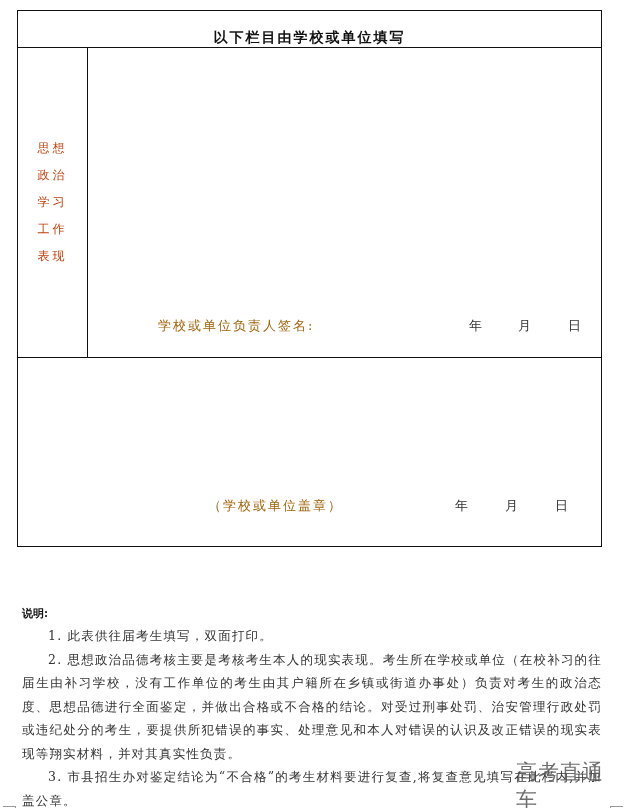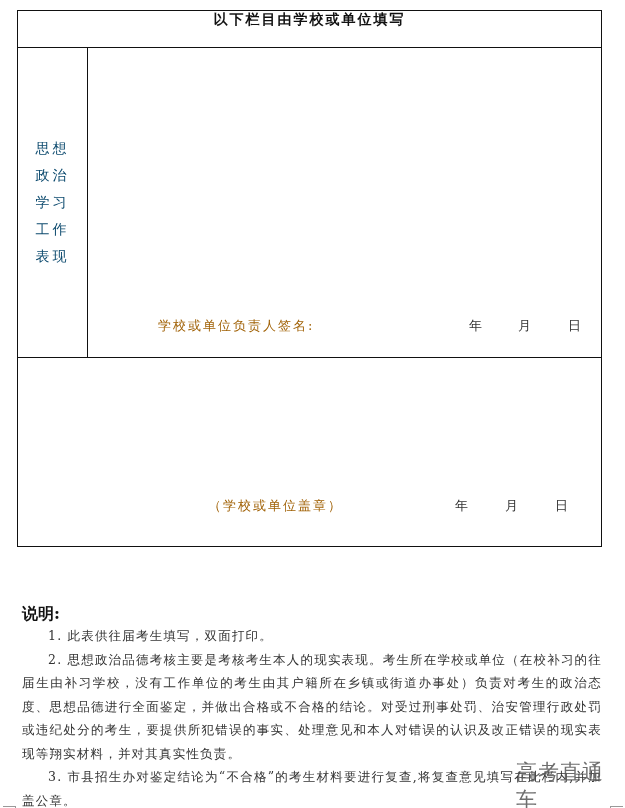--- a/index.html
+++ b/index.html
@@ -7,41 +7,41 @@
     width: 625px; height: 808px; position: relative; overflow: hidden;
     font-family: "DejaVu Serif", "Liberation Serif", serif;
     color: #222;
   }
   .form-table {
     position: absolute; left: 17px; top: 10px; width: 585px;
     border: 1.5px solid #111; box-sizing: border-box;
   }
   .row { position: relative; border-top: 1.5px solid #111; box-sizing: border-box; }
   .row.first { border-top: none; }
-  .header-row { height: 36px; display: flex; align-items: flex-start; justify-content: center; }
+  .header-row { height: 36px; display: flex; align-items: flex-end; justify-content: center; }
   .header-row span { font-size: 14px; font-weight: bold; letter-spacing: 2px; color: #111; }
   .label-col {
     position: absolute; left: 0; top: 0; bottom: 0; width: 69px;
     border-right: 1.5px solid #111;
     display: flex; align-items: center; justify-content: center;
   }
   .label-stack { display: flex; flex-direction: column; align-items: center; }
-  .label-stack span { font-size: 14px; letter-spacing: 3px; line-height: 27px; color: #0c4a6e; }
+  .label-stack span { font-size: 12px; letter-spacing: 3px; line-height: 27px; color: #c2410c; }
   .row1 { height: 310px; }
   .row2 { height: 189px; }
   .row3 { height: 57px; }
   .sig-line {
     position: absolute; font-size: 13px; color: #a16207; letter-spacing: 2px; white-space: nowrap;
   }
   .date-part { position: absolute; font-size: 13px; color: #333; }
   .notes {
     position: absolute; left: 22px; top: 604px; width: 580px;
     font-size: 12.5px; line-height: 23.5px; color: #333;
   }
-  .notes-title { font-weight: bold; font-size: 16px; line-height: 20px; color: #111; }
+  .notes-title { font-weight: bold; font-size: 11px; line-height: 20px; color: #111; }
   .note-p { text-indent: 26px; text-align: justify; letter-spacing: 1.2px; }
   .watermark {
     position: absolute; left: 488px; top: 758px;
     font-family: "DejaVu Sans", "Liberation Sans", sans-serif;
     font-size: 21px; color: #555; letter-spacing: 1px; opacity: 0.85; margin-left: 28px;
   }
   .corner { position: absolute; width: 12px; height: 8px; border-top: 1px solid #999; }
 </style>
 </head>
 <body>

